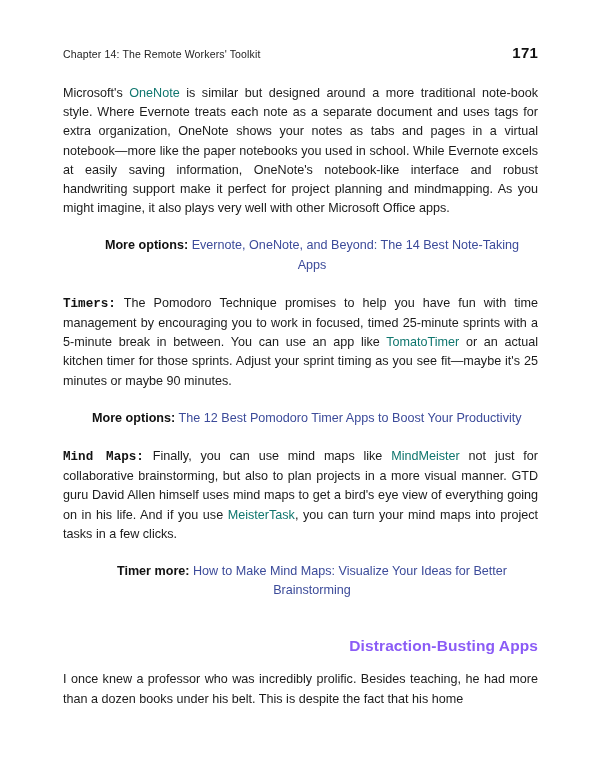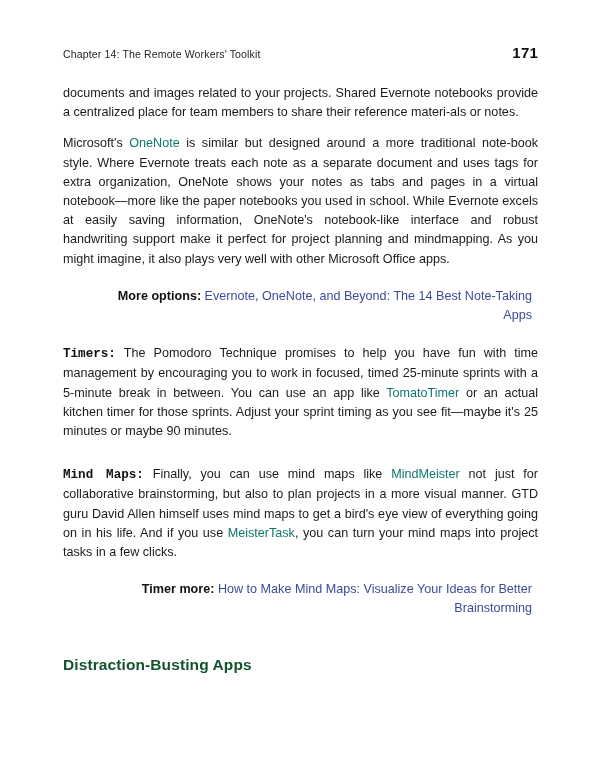--- a/index.html
+++ b/index.html
@@ -79,97 +79,101 @@
     text-decoration: none;
   }
 
   
   .callout {
     margin: 0 0 13px 0;
     padding-left: 29px;
     padding-right: 6px;
     font-size: 12.6px;
     line-height: 19.2px;
-    text-align: right;
+    text-align: center;
     color: #1b1b1b;
   }
   .callout .callout-label {
     font-weight: bold;
     color: #111111;
   }
   .callout .callout-link {
     color: #3c4b9a;
     text-decoration: none;
   }
   .callout.justified {
     text-align: justify;
   }
 
   
   h2.section-heading {
     margin: 0;
     padding: 10px 0 9px 0;
-    text-align: left;
+    text-align: right;
     font-size: 15.5px;
     font-weight: bold;
-    color: #14532d;
+    color: #8b5cf6;
     letter-spacing: 0.1px;
   }
 
   .spacer-small { height: 6px; }
   .spacer-med { height: 14px; }
 </style>
 </head>
 <body>
 
 <div class="page">
 
   <div class="running-head">
     <div class="chapter-line">Chapter 14: The Remote Workers' Toolkit</div>
     <div class="folio">171</div>
   </div>
 
   <div class="column">
 
-    <p class="body-par">documents and images related to your projects. Shared Evernote notebooks provide a centralized place for team members to share their reference materi-als or notes.</p>
 
     <p class="body-par">
       <span>Microsoft's </span><a class="doclink" href="#">OneNote</a><span> is similar but designed around a more traditional note-book style. Where Evernote treats each note as a separate document and uses tags for extra organization, OneNote shows your notes as tabs and pages in a virtual notebook—more like the paper notebooks you used in school. While Evernote excels at easily saving information, OneNote's notebook-like interface and robust handwriting support make it perfect for project planning and mindmapping. As you might imagine, it also plays very well with other Microsoft Office apps.</span>
     </p>
 
     <div class="spacer-small"></div>
 
     <p class="callout">
       <span class="callout-label">More options:</span>
       <a class="callout-link" href="#">Evernote, OneNote, and Beyond: The 14 Best Note-Taking Apps</a>
     </p>
 
     <div class="spacer-small"></div>
 
     <p class="body-par">
       <span class="lead-in">Timers:</span><span> The Pomodoro Technique promises to help you have fun with time management by encouraging you to work in focused, timed 25-minute sprints with a 5-minute break in between. You can use an app like </span><a class="doclink" href="#">TomatoTimer</a><span> or an actual kitchen timer for those sprints. Adjust your sprint timing as you see fit—maybe it's 25 minutes or maybe 90 minutes.</span>
     </p>
 
     <div class="spacer-small"></div>
 
+    <p class="callout justified">
+      <span class="callout-label">More options:</span>
+      <a class="callout-link" href="#">The 12 Best Pomodoro Timer Apps to Boost Your Productivity</a>
+    </p>
 
     <div class="spacer-small"></div>
 
     <p class="body-par">
       <span class="lead-in">Mind Maps:</span><span> Finally, you can use mind maps like </span><a class="doclink" href="#">MindMeister</a><span> not just for collaborative brainstorming, but also to plan projects in a more visual manner. GTD guru David Allen himself uses mind maps to get a bird's eye view of everything going on in his life. And if you use </span><a class="doclink" href="#">MeisterTask</a><span>, you can turn your mind maps into project tasks in a few clicks.</span>
     </p>
 
     <div class="spacer-small"></div>
 
     <p class="callout">
       <span class="callout-label">Timer more:</span>
       <a class="callout-link" href="#">How to Make Mind Maps: Visualize Your Ideas for Better Brainstorming</a>
     </p>
 
     <div class="spacer-med"></div>
 
     <h2 class="section-heading">Distraction-Busting Apps</h2>
 
     <div class="spacer-small"></div>
 
+    <p class="body-par">I once knew a professor who was incredibly prolific. Besides teaching, he had more than a dozen books under his belt. This is despite the fact that his home</p>
 
   </div>
 </div>
 
 </body></html>

